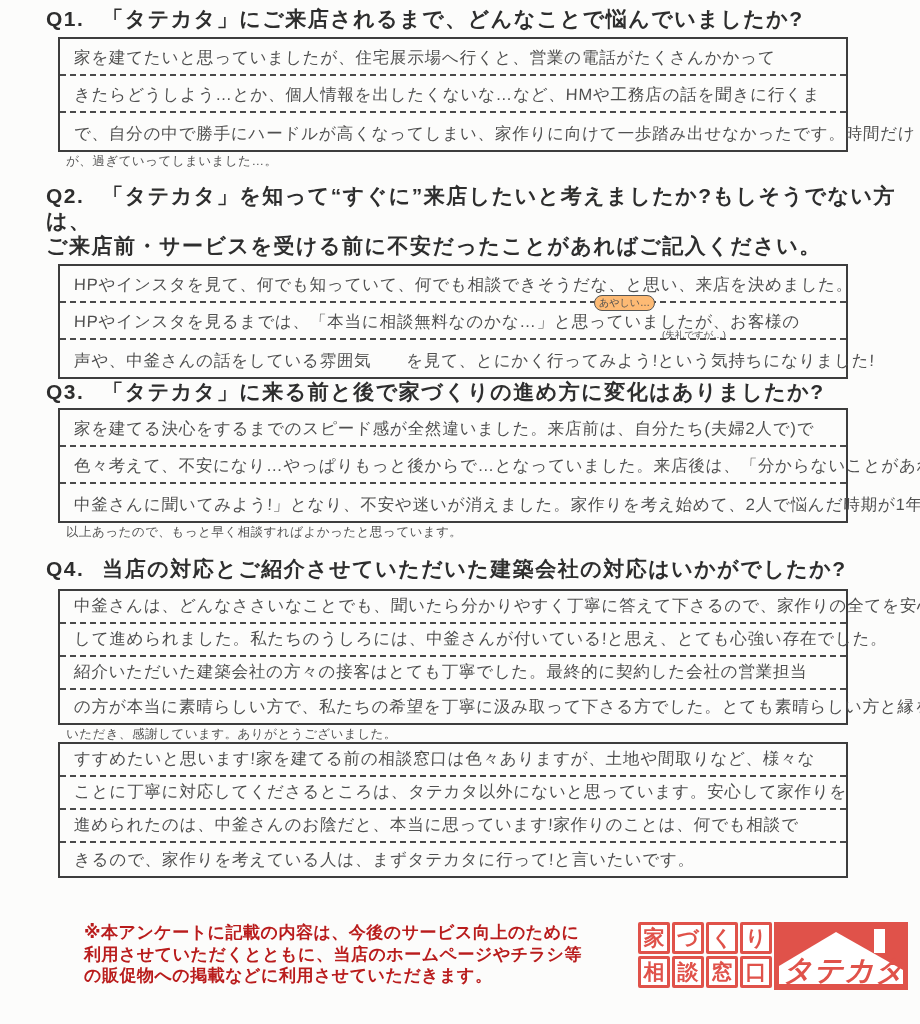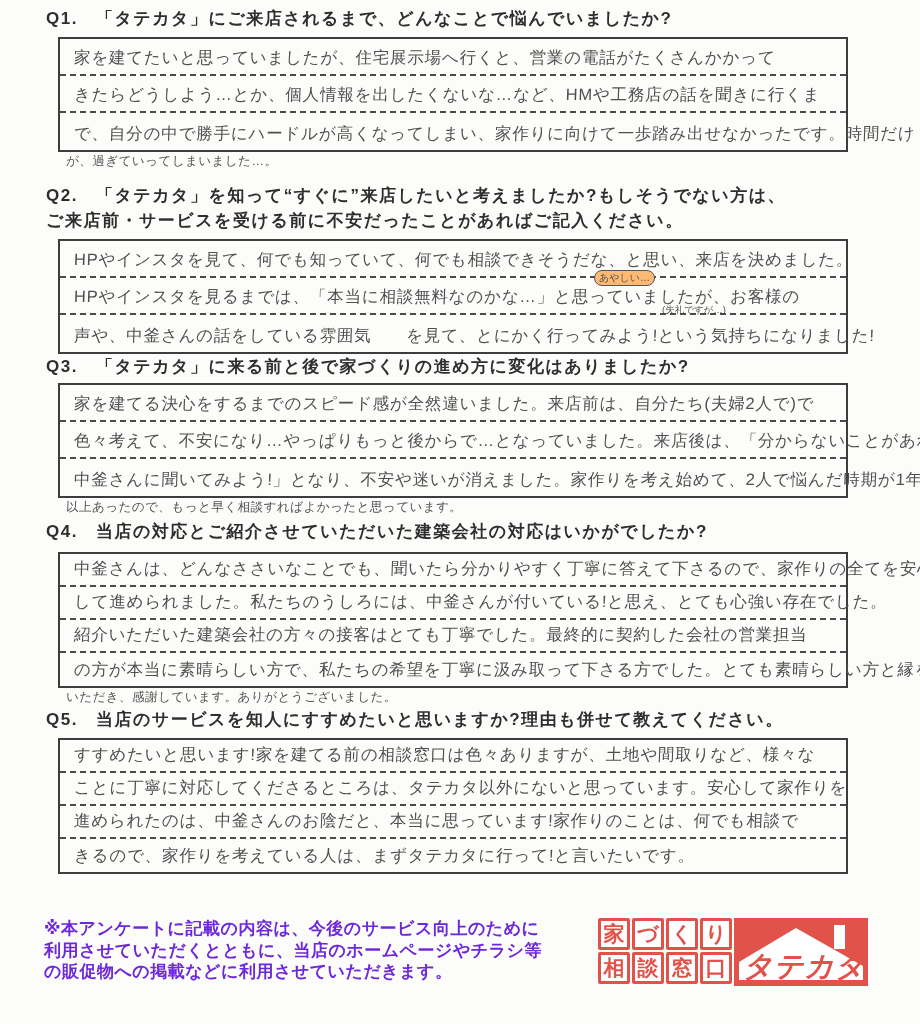--- a/index.html
+++ b/index.html
@@ -7,21 +7,21 @@
     width:920px;height:1024px;
     background:#fcfcfb;
     font-family:"Liberation Sans","DejaVu Sans",sans-serif;
     overflow:hidden;
     color:#2d2d2d;
   }
   .page{width:920px;height:1024px;padding-top:6px;box-sizing:border-box;position:relative;}
 
   
   .qtitle{
-    font-size:17px;font-weight:700;color:#2e2e2e;
+    font-size:21px;font-weight:700;color:#2e2e2e;
     letter-spacing:1.5px;line-height:25px;
     margin:0 10px 6px 46px;
   }
   .qlabel{margin-right:18px;}
   .qline{display:block;}
 
   
   .box{
     margin-left:58px;width:790px;box-sizing:border-box;
     border:2px solid #3d3d3d;background:transparent;
@@ -53,28 +53,28 @@
     padding:0 4px 1px 4px;background:#fdba74;line-height:13px;
   }
   .bubble-note{
     position:absolute;top:31px;left:602px;
     font-size:9.5px;color:#4f4f4f;letter-spacing:0;line-height:12px;margin-top:32px;
   }
 
   
   #q2 .qtitle{margin-top:14px;}
   #q3 .qtitle{margin-bottom:4px;}
-  #q4 .qtitle{margin-top:4px;margin-bottom:8px;}
+  #q4 .qtitle{margin-top:16px;margin-bottom:8px;}
   #q5 .qtitle{margin-top:2px;}
 
   
   .footer{display:flex;align-items:flex-start;margin:44px 0 0 44px;}
   .note{
-    width:548px;font-size:17px;font-weight:700;color:#6d28d9;
-    line-height:21.5px;letter-spacing:0.5px;
+    width:548px;font-size:17px;font-weight:700;color:#b91c1c;
+    line-height:21.5px;letter-spacing:0.5px;margin-left:40px;
   }
   .noteline{display:block;}
   .logo{display:flex;gap:2px;margin-left:6px;}
   .logo-grid{display:grid;grid-template-columns:repeat(4,32px);grid-template-rows:32px 32px;gap:2px;}
   .cell{
     box-sizing:border-box;width:32px;height:32px;
     border:3px solid #e0524a;border-radius:2px;background:#fff;
     color:#e0524a;font-weight:700;font-size:21px;
     display:flex;align-items:center;justify-content:center;
   }
@@ -150,21 +150,20 @@
           <span class="hand">紹介いただいた建築会社の方々の接客はとても丁寧でした。最終的に契約した会社の営業担当</span>
         </div>
       <div class="row">
           <span class="hand">の方が本当に素晴らしい方で、私たちの希望を丁寧に汲み取って下さる方でした。とても素晴らしい方と縁をつないで</span>
         </div>
     </div>
     <div class="spill hand">いただき、感謝しています。ありがとうございました。</div>
   </section>
 
   <section id="q5">
-    <h2 class="qtitle"><span class="qlabel">Q5.</span><span>当店のサービスを知人にすすめたいと思いますか?理由も併せて教えてください。</span></h2>
     <div class="box box-4">
       <div class="row dash">
           <span class="hand">すすめたいと思います!家を建てる前の相談窓口は色々ありますが、土地や間取りなど、様々な</span>
         </div>
       <div class="row dash">
           <span class="hand">ことに丁寧に対応してくださるところは、タテカタ以外にないと思っています。安心して家作りを</span>
         </div>
       <div class="row dash">
           <span class="hand">進められたのは、中釜さんのお陰だと、本当に思っています!家作りのことは、何でも相談で</span>
         </div>

